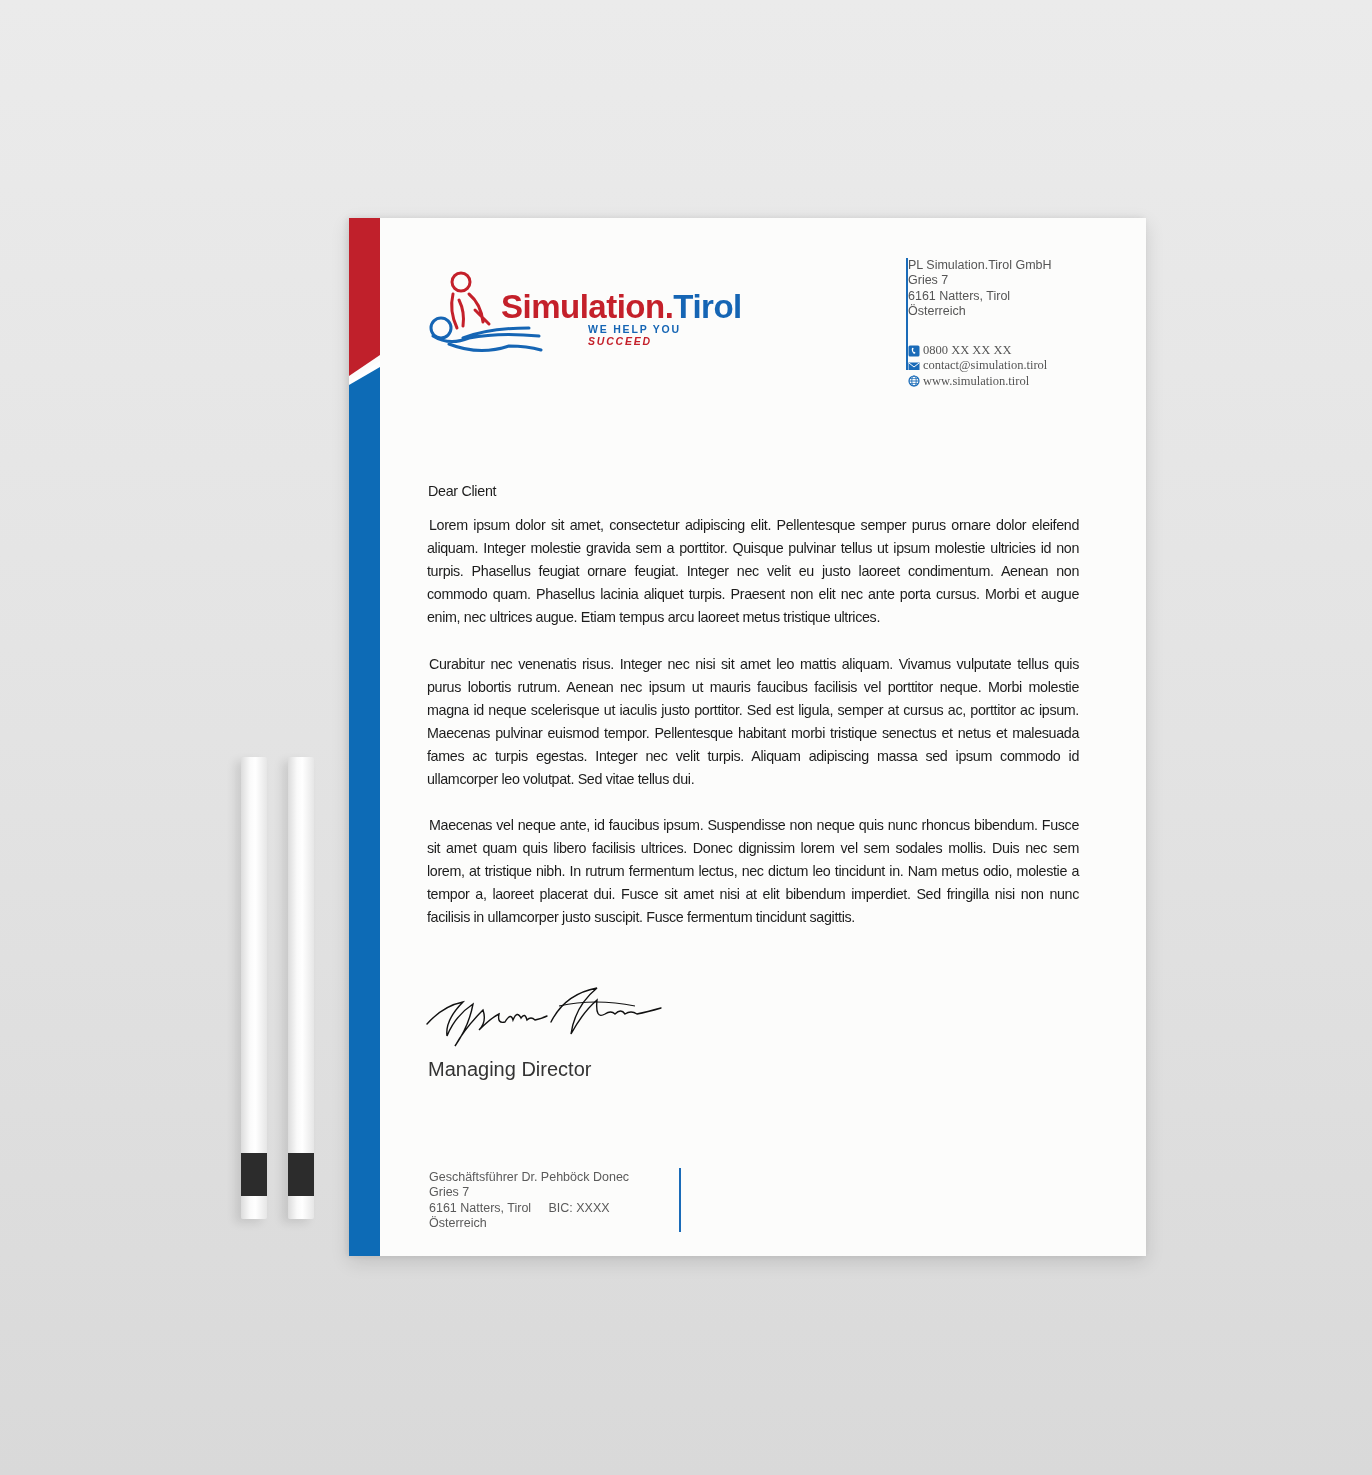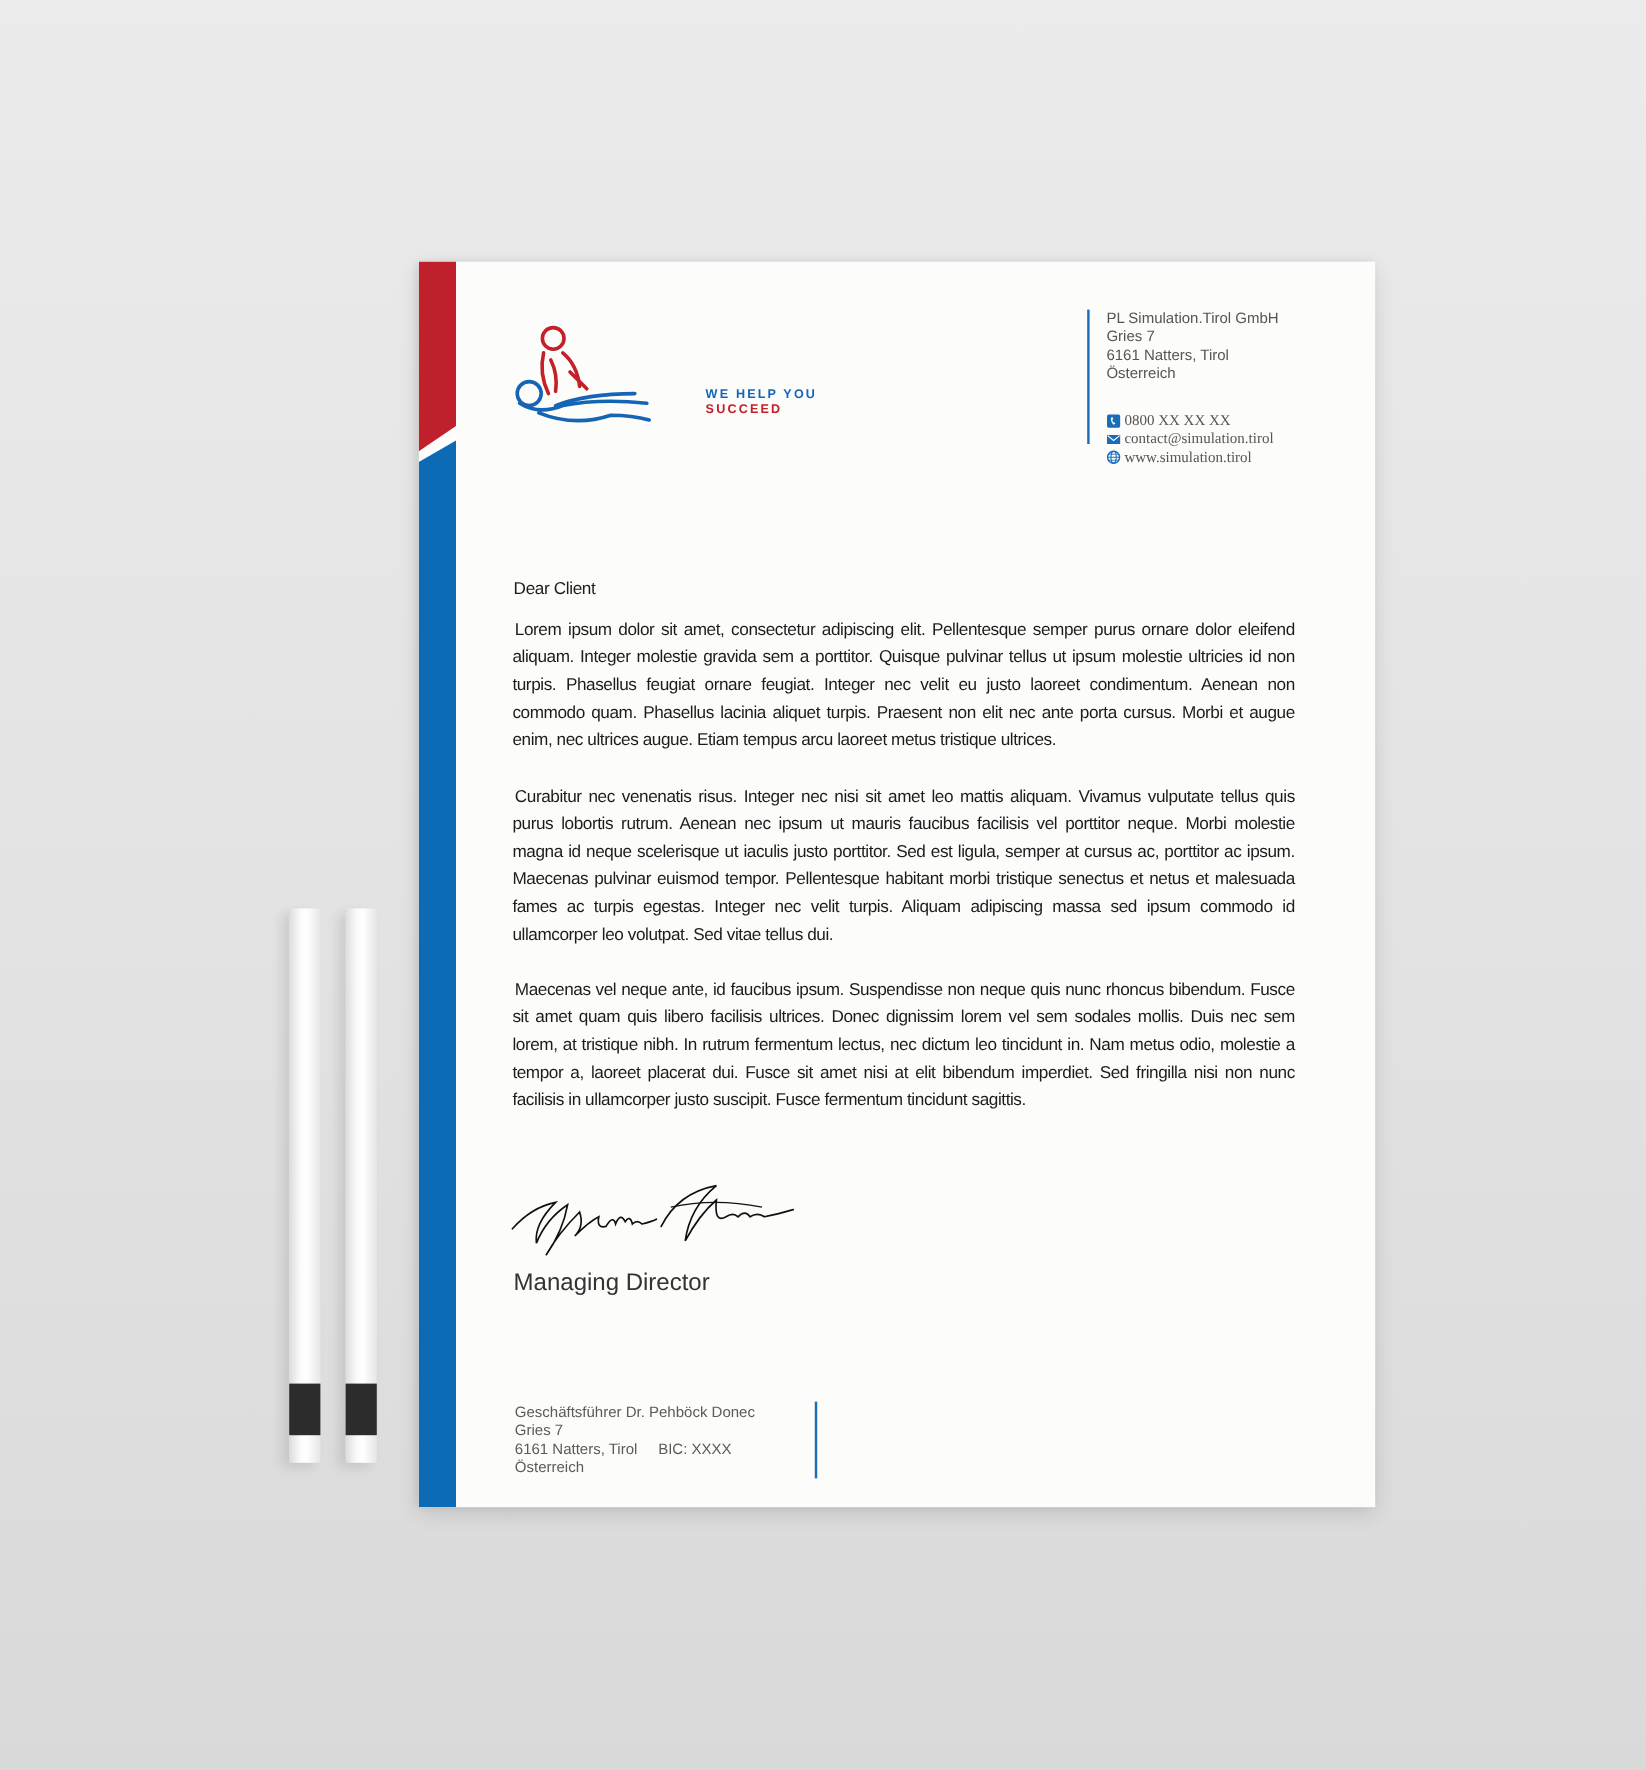--- a/index.html
+++ b/index.html
@@ -15,23 +15,23 @@
 
   .page { position:absolute; left:349px; top:218px; width:797px; height:1038px; background:#fcfcfb; box-shadow: 0 6px 18px rgba(0,0,0,0.12), -2px 0 6px rgba(0,0,0,0.08); }
   .strip { position:absolute; left:0; top:0; width:31px; height:1038px; }
 
   .logo { position:absolute; left:70px; top:48px; width:322px; height:92px; }
   .logo-text { position:absolute; left:82px; top:22px; font-size:33px; font-weight:bold; letter-spacing:-0.5px; line-height:38px; }
   .logo-text .red { color:#c4202a; }
   .logo-text .blue { color:#1565b4; }
   .tagline { position:absolute; left:169px; top:57px; font-size:10.5px; font-weight:bold; letter-spacing:1.8px; }
   .tagline .blue { color:#1565b4; }
-  .tagline .red { color:#c4202a; }
+  .tagline .red { color:#c4202a;font-style:italic; }
 
-  .contact { position:absolute; left:557px; top:40px; border-left:2px solid #1a6bb8; padding-left:14px; height:112px; font-size:12.5px; color:#555; line-height:15.3px; }
+  .contact { position:absolute; left:557px; top:40px; border-left:2px solid #1a6bb8; height:112px; font-size:12.5px; color:#555; line-height:15.3px; }
   .contact .addr div { white-space:nowrap; }
   .contact .lines { margin-top:24px;font-family:Liberation Serif, serif; }
   .contact .row { display:flex; align-items:center; gap:3px; white-space:nowrap; }
   .ico { display:inline-block; width:12px; height:12px; }
 
   .body-text { position:absolute; left:78px; width:652px; font-family:"Liberation Sans", sans-serif; font-size:14.3px; color:#1c1c1c; line-height:23px; text-align:justify; letter-spacing:-0.35px; }
   .greeting { position:absolute; left:79px; top:265px; font-size:14.3px; color:#1c1c1c; letter-spacing:-0.3px; }
 
   .signature { position:absolute; left:76px; top:758px; width:240px; height:80px; }
   .role { position:absolute; left:79px; top:840px; font-size:20px; color:#333; }
@@ -60,20 +60,21 @@
     <polygon points="0,167 31,149 31,1038 0,1038" fill="#0d6bb6"></polygon>
   </svg>
 
   <div class="logo">
     <svg width="130" height="92" viewBox="0 0 130 92" style="position:absolute;left:0;top:0">
       <circle cx="42" cy="16" r="9" fill="none" stroke="#c4202a" stroke-width="3"></circle>
       <path d="M34 28 Q30 45 38 62 M50 28 Q62 38 64 56 M40 34 Q46 46 44 60 M56 44 L70 58" fill="none" stroke="#c4202a" stroke-width="3" stroke-linecap="round"></path>
       <circle cx="22" cy="62" r="10" fill="none" stroke="#1565b4" stroke-width="3"></circle>
       <path d="M14 70 Q30 80 50 72 Q80 66 120 70 M30 78 Q60 90 90 80 Q108 80 122 84 M44 72 Q70 62 110 62" fill="none" stroke="#1565b4" stroke-width="3" stroke-linecap="round"></path>
     </svg>
+    <div class="logo-text"><span class="red">Simulation.</span><span class="blue">Tirol</span></div>
     <div class="tagline"><span class="blue">WE HELP YOU </span><span class="red">SUCCEED</span></div>
   </div>
 
   <div class="contact">
     <div class="addr">
       <div>PL Simulation.Tirol GmbH</div>
       <div>Gries 7</div>
       <div>6161 Natters, Tirol</div>
       <div>Österreich</div>
     </div>

